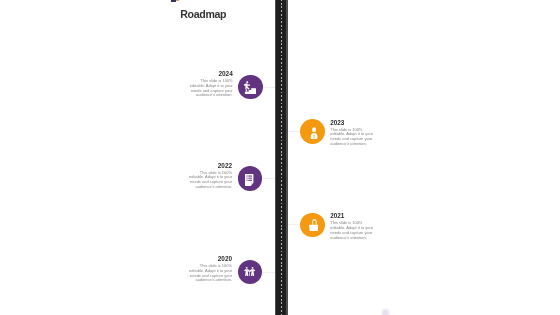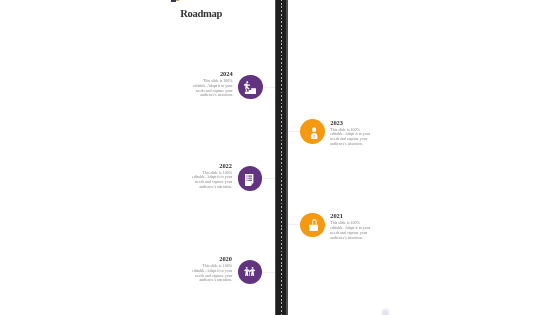--- a/index.html
+++ b/index.html
@@ -1,18 +1,18 @@
 <!DOCTYPE html>
 <html><head>
 <meta charset="utf-8">
 <style>
   html,body{margin:0;padding:0;}
   body{width:560px;height:315px;background:#ffffff;overflow:hidden;
        font-family:"Liberation Sans",sans-serif;-webkit-font-smoothing:antialiased;}
-  .slide{position:relative;width:448px;height:315px;background:#fff;overflow:hidden;transform:translateZ(0);font-family:Liberation Serif, serif;}
+  .slide{position:relative;width:448px;height:315px;background:#fff;overflow:hidden;transform:translateZ(0);}
 
   .logo{position:absolute;left:170.9px;top:0;width:8.6px;height:1.8px;}
   .logo .a{position:absolute;left:0;top:-1px;width:4.7px;height:2.8px;background:#3f3154;}
   .logo .b{position:absolute;left:5.3px;top:-1px;width:3.3px;height:2.4px;background:#c5a86a;}
 
   .title{position:absolute;left:180.3px;top:7.55px;font-size:10.6px;font-weight:bold;
          color:#333333;letter-spacing:-0.33px;transform:translateZ(0);}
 
   .road{position:absolute;left:274.7px;top:0;width:12.9px;height:315px;background:#1f1f1f;}
   .road .edgeL{position:absolute;left:0;top:0;width:1.5px;height:100%;background:#505050;}

